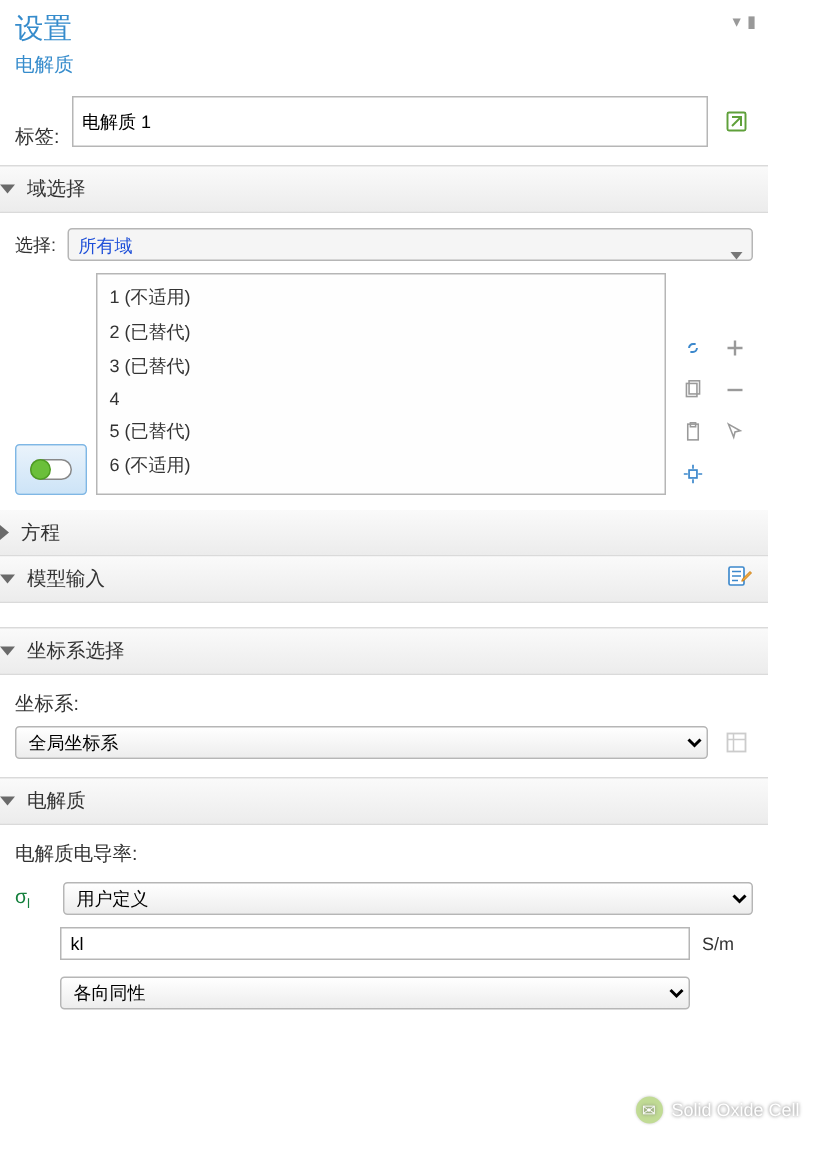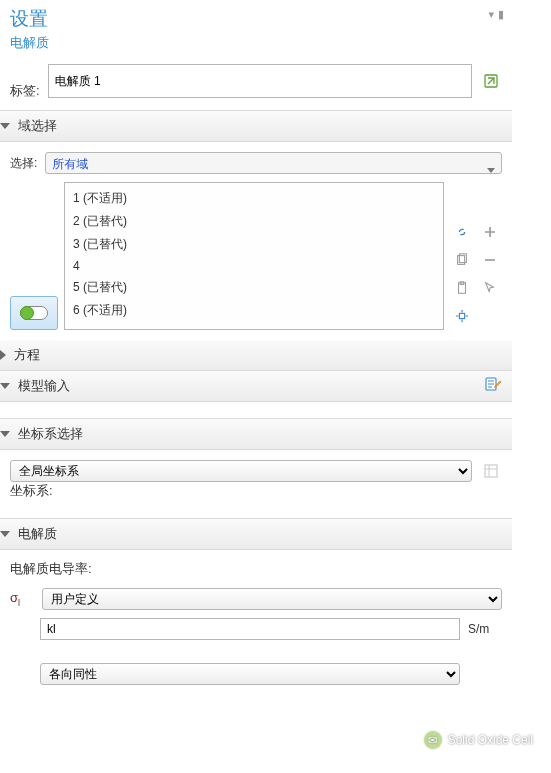--- a/index.html
+++ b/index.html
@@ -181,21 +181,21 @@
   }
   .txt-input {
     flex:1; height:22px; border:1px solid #B6B6B6; padding:0 6px; font-size:12px; background:#fff;
   }
   .unit {
     width:34px; text-align:left; color:#333; font-size:12px;
   }
   .sigma {
     width:24px;
     font-size:13px;
-    color:#7f1d1d;
+    color:#15803d;
   }
   .sigma sub { font-size:9px; }
 
   .indent-col { display:flex; flex-direction:column; gap:8px; padding-left: 30px;}
 
   
   .section-body.tight { padding-bottom: 6px;}
   .section-body.mid { padding: 10px 10px 12px 10px; }
 
   
@@ -339,52 +339,52 @@
         </svg>
     </span>
   </div>
   <div class="section-body tight" style="height:14px;"></div>
 
   <div class="section-hd">
     <span class="arrow down"></span>
     <span class="txt">坐标系选择</span>
   </div>
   <div class="section-body mid">
+    <div class="form-row" style="margin-bottom:6px;">
+      <span class="lbl">坐标系:</span>
+    </div>
     <div class="form-row" style="margin-bottom:0;">
       <select class="native-select">
         <option>全局坐标系</option>
       </select>
       <span class="icon-btn" style="opacity:.5;">
         <svg width="16" height="16" viewBox="0 0 16 16">
             <rect x="2" y="2" width="12" height="12" fill="none" stroke="#9a9a9a" stroke-width="1.2"></rect>
             <path d="M2 6h12M6 2v12" stroke="#9a9a9a" stroke-width="1"></path>
           </svg>
       </span>
     </div>
-    <div class="form-row" style="margin-bottom:6px;">
-      <span class="lbl">坐标系:</span>
-    </div>
   </div>
 
   <div class="section-hd">
     <span class="arrow down"></span>
     <span class="txt">电解质</span>
   </div>
   <div class="section-body">
     <div class="form-row" style="margin-bottom:10px;">
       <span class="lbl">电解质电导率:</span>
     </div>
     <div class="form-row">
       <span class="sigma"><span>σ</span><sub>l</sub></span>
       <select class="native-select">
         <option>用户定义</option>
       </select>
     </div>
     <div class="indent-col">
-      <div class="form-row" style="margin-bottom:15px;">
+      <div class="form-row" style="margin-bottom:3px;">
         <input class="txt-input" type="text" value="kl" style="">
         <span class="unit">S/m</span>
       </div>
       <div class="form-row" style="margin-bottom:0;">
         <select class="native-select">
           <option>各向同性</option>
         </select>
         <span class="unit"></span>
       </div>
     </div>

